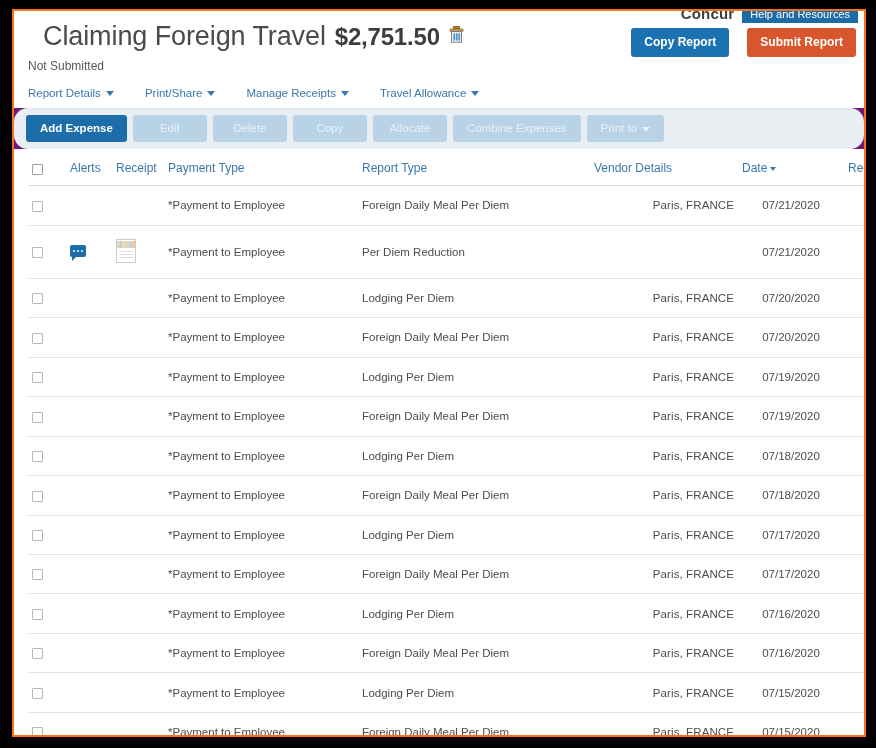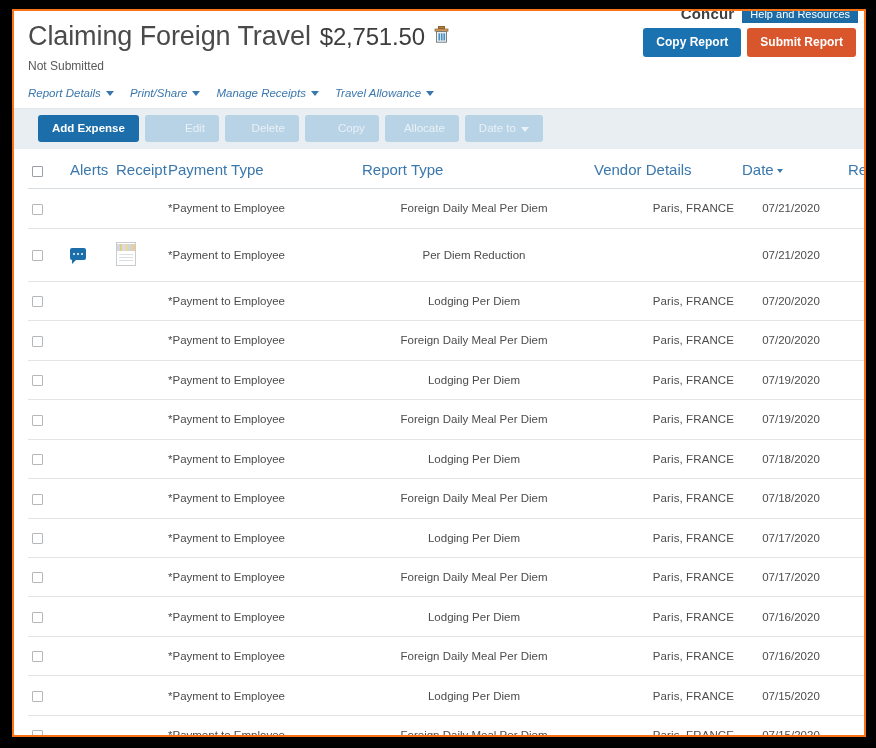--- a/index.html
+++ b/index.html
@@ -65,31 +65,32 @@
   
   .header {
     position: relative;
     padding: 10px 14px 0 14px;
     background: #ffffff;
   }
   .title-line {
     display: flex;
     align-items: baseline;
     gap: 9px;
+    margin-left: 15px;
   }
   .report-title {
     font-size: 27px;
     font-weight: 300;
     color: #4a4a4a;
     line-height: 1.12;
     letter-spacing: -0.1px;
   }
   .report-amount {
     font-size: 24px;
-    font-weight: 400;
+    font-weight: 700;
     color: #3d3d3d;
     letter-spacing: -0.2px;
   }
   .trash-icon {
     position: relative;
     top: -2px;
     display: inline-block;
     width: 15px;
     height: 17px;
     cursor: pointer;
@@ -99,43 +100,42 @@
     font-size: 12px;
     color: #58595b;
   }
 
   
   .header-actions {
     position: absolute;
     right: 8px;
     top: 17px;
     display: flex;
-    gap: 6px;
+    gap: 18px;
   }
   .btn-copy, .btn-submit {
     font-size: 12px;
     font-weight: bold;
     color: #ffffff;
     border: none;
     border-radius: 3px;
     padding: 7px 13px 8px 13px;
     cursor: pointer;
     font-family: "Liberation Sans", sans-serif;
     white-space: nowrap;
   }
   .btn-copy { background: #1b72b0; }
   .btn-submit { background: #d9552b; text-align: center; }
 
   
   .menubar {
     display: flex;
-    gap: 16px;
+    gap: 31px;
     padding: 14px 14px 9px 14px;
     background: #ffffff;
-    font-style: italic;
   }
   .menu-item {
     font-size: 11.5px;
     color: #3a77ad;
     cursor: pointer;
     display: flex;
     align-items: center;
     gap: 5px;
     white-space: nowrap;
   }
@@ -144,43 +144,44 @@
     width: 0; height: 0;
     border-left: 4.5px solid transparent;
     border-right: 4.5px solid transparent;
     border-top: 5px solid #3a77ad;
   }
 
   
   .toolbar {
     display: flex;
     gap: 6px;
-    padding: 6px 10px 7px 24px;
+    padding: 6px 10px 7px 12px;
     background: #e9eef2;
     border-top: 1px solid #e0e6ea;
+    border-radius: 14px;
   }
   .tbtn {
     font-size: 11.5px;
     border: none;
     border-radius: 3px;
     padding: 7px 14px 8px 14px;
     cursor: pointer;
     font-family: "Liberation Sans", sans-serif;
     white-space: nowrap;
     background: #b9d3e6;
     color: #e8f1f7;
     font-weight: normal;
   }
   .tbtn.primary {
     background: #1b6eaa;
     color: #ffffff;
     font-weight: bold;
     min-width: 88px;
   }
-  .tbtn.disabled { min-width: 74px; text-align: right; }
+  .tbtn.disabled { min-width: 74px; }
   .tbtn .caret-w {
     display: inline-block;
     width: 0; height: 0;
     margin-left: 5px;
     border-left: 4px solid transparent;
     border-right: 4px solid transparent;
     border-top: 5px solid #eaf2f8;
     vertical-align: middle;
   }
 
@@ -188,21 +189,21 @@
   .table-wrap {
     padding: 0 14px 0 14px;
     background: #ffffff;
   }
   table.expenses {
     width: 100%;
     border-collapse: collapse;
     table-layout: fixed;
   }
   table.expenses th {
-    font-size: 15px;
+    font-size: 12px;
     font-weight: normal;
     color: #3a77ad;
     text-align: left;
     padding: 12px 4px 10px 4px;
     border-bottom: 1px solid #d8dde1;
     white-space: nowrap;
     cursor: pointer;
   }
   table.expenses td {
     font-size: 11.5px;
@@ -210,21 +211,21 @@
     padding: 13px 4px 13px 4px;
     border-bottom: 1px solid #e2e5e8;
     vertical-align: middle;
     white-space: nowrap;
     overflow: hidden;
   }
   .col-check  { width: 30px; }
   .col-alerts { width: 38px; }
   .col-receipt{ width: 44px; }
   .col-pay    { width: 186px; margin-left: 10px; }
-  .col-exp    { width: 224px; text-align: center; }
+  .col-exp    { width: 224px; }
   .col-vendor { width: 140px; text-align: right; }
   .col-date   { width: 98px; }
   .col-req    { width: 86px; }
 
   th.col-req, td.amount { text-align: right; padding-right: 8px; }
   td.vendor {
     font-size: 9px;
     color: #6d6e71;
     letter-spacing: .1px;
   }
@@ -368,21 +369,22 @@
       <span class="caret"></span>
     </span>
   </div>
 
   <div class="toolbar">
     <button class="tbtn primary">Add Expense</button>
     <button class="tbtn disabled">Edit</button>
     <button class="tbtn disabled">Delete</button>
     <button class="tbtn disabled">Copy</button>
     <button class="tbtn disabled">Allocate</button>
-    <button class="tbtn"><span>Date to</span><span class="caret-w"></span></button>
+    <button class="tbtn">Combine Expenses</button>
+    <button class="tbtn"><span>Print to</span><span class="caret-w"></span></button>
   </div>
 
   <div class="table-wrap">
     <table class="expenses">
       <thead>
         <tr>
           <th class="col-check">
             <span class="cb"></span>
           </th>
           <th class="col-alerts">Alerts</th>

